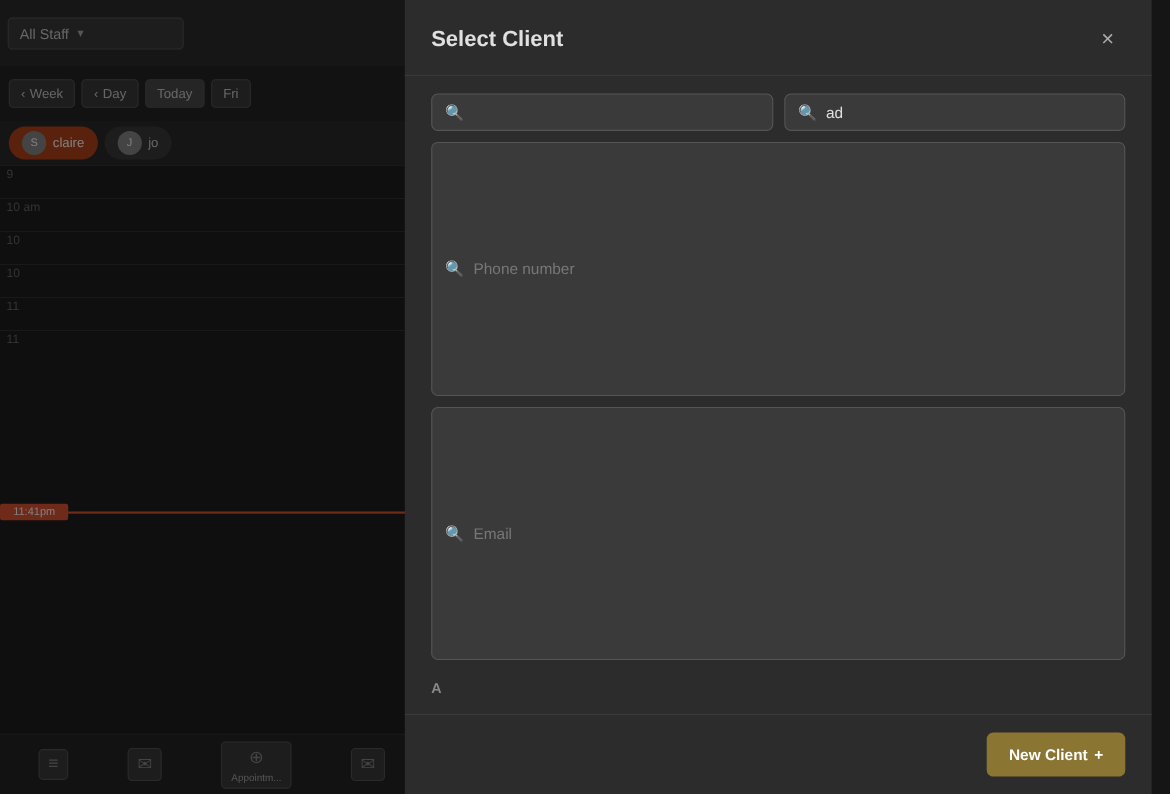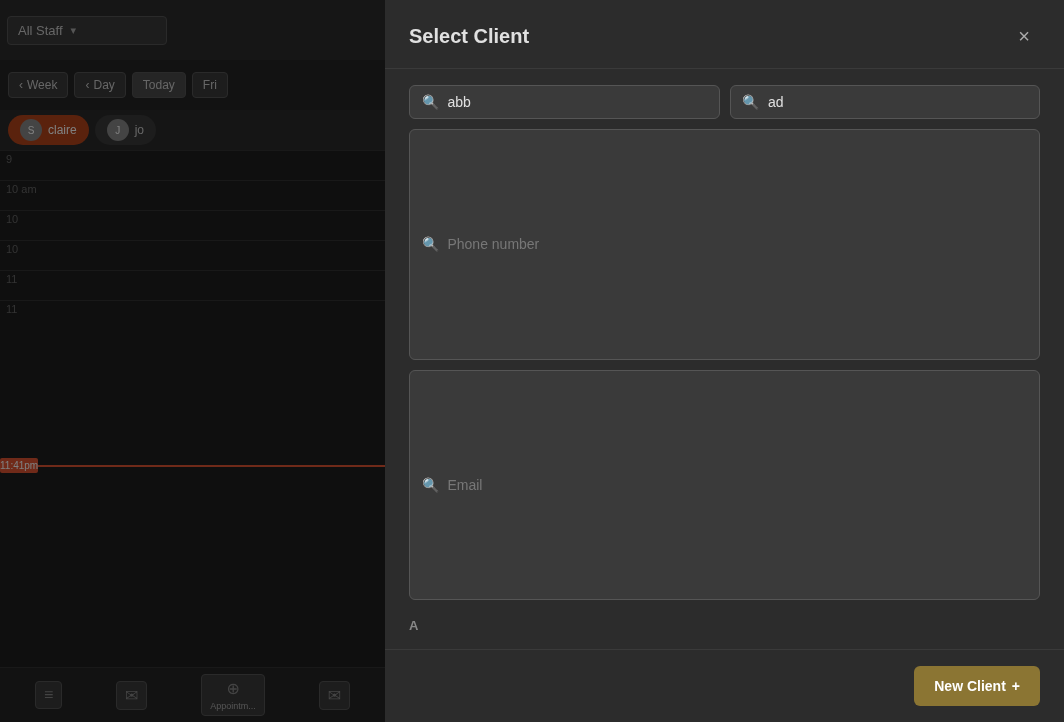--- a/index.html
+++ b/index.html
@@ -141,40 +141,40 @@
       background: #e05533;
       z-index: 2;
     }
 
     .now-badge {
       position: absolute;
       left: 0;
       background: #e05533;
       color: #fff;
       font-size: 10px;
-      padding: 2px 0;
+      padding: 2px 12px;
       border-radius: 2px;
       z-index: 3;
     }
 
     
     .overlay {
       position: absolute;
       top: 0; left: 0;
       width: 1064px;
       height: 722px;
       background: rgba(0,0,0,0.5);
       z-index: 10;
     }
 
     
     .modal {
       position: absolute;
       top: 0;
-      left: 385px;
+      left: 368px;
       width: 679px;
       height: 722px;
       background: #2c2c2c;
       z-index: 20;
       display: flex;
       flex-direction: column;
     }
 
     .modal-header {
       display: flex;
@@ -422,21 +422,20 @@
     <button class="modal-close">
       <span>×</span>
     </button>
   </div>
 
   <div class="modal-body">
 
     <div class="search-row">
       <div class="search-field">
         <span class="search-icon-char">🔍</span>
-        <input type="text" value="abb" style="">
       </div>
       <div class="search-field">
         <span class="search-icon-char">🔍</span>
         <input type="text" value="ad" style="">
       </div>
     </div>
 
     <div class="search-field" style="width:100%;">
       <span class="search-icon-char">🔍</span>
       <input type="text" placeholder="Phone number" style="">

